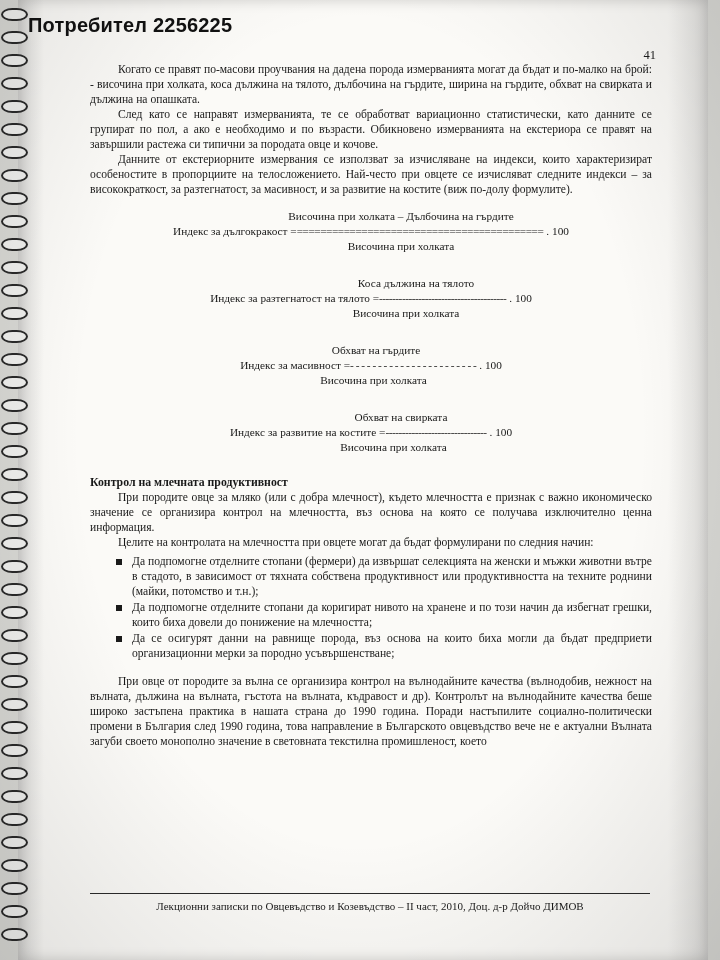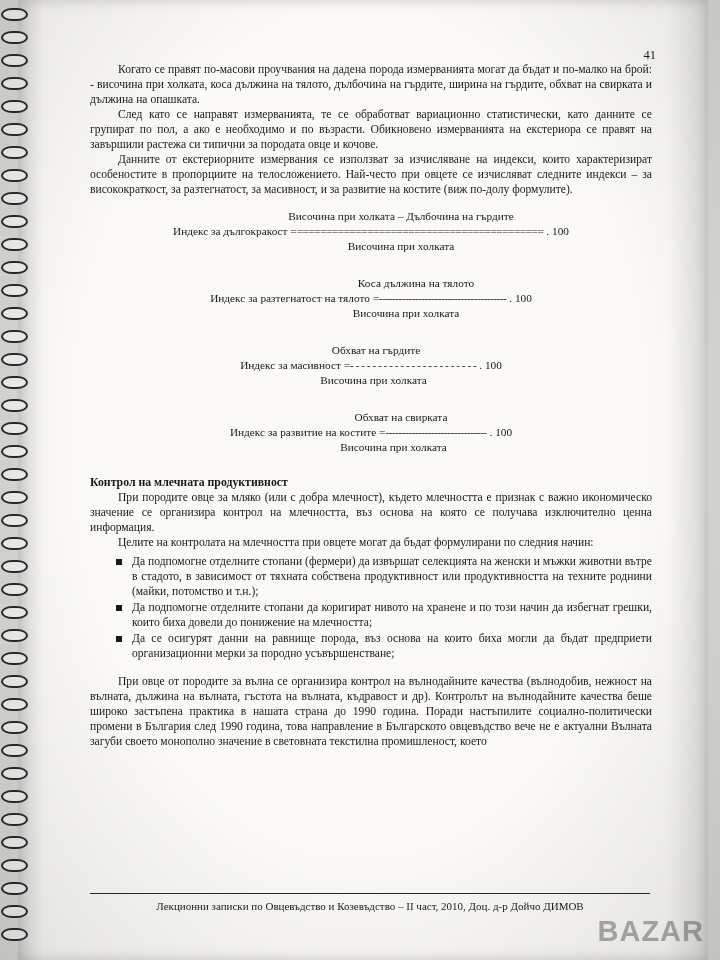--- a/index.html
+++ b/index.html
@@ -338,18 +338,16 @@
       <div class="ring" style="top: 813px;"></div>
       <div class="ring" style="top: 836px;"></div>
       <div class="ring" style="top: 859px;"></div>
       <div class="ring" style="top: 882px;"></div>
       <div class="ring" style="top: 905px;"></div>
       <div class="ring" style="top: 928px;"></div>
     </div>
 
   <div class="vignette"></div>
 
-
-  <div class="watermark-brand">
-    <span id="brandtxt">BAZAR</span>
-  </div>
+  <div class="watermark-user">Потребител 2256225</div>
+
 
 </div>
 
 </body></html>

